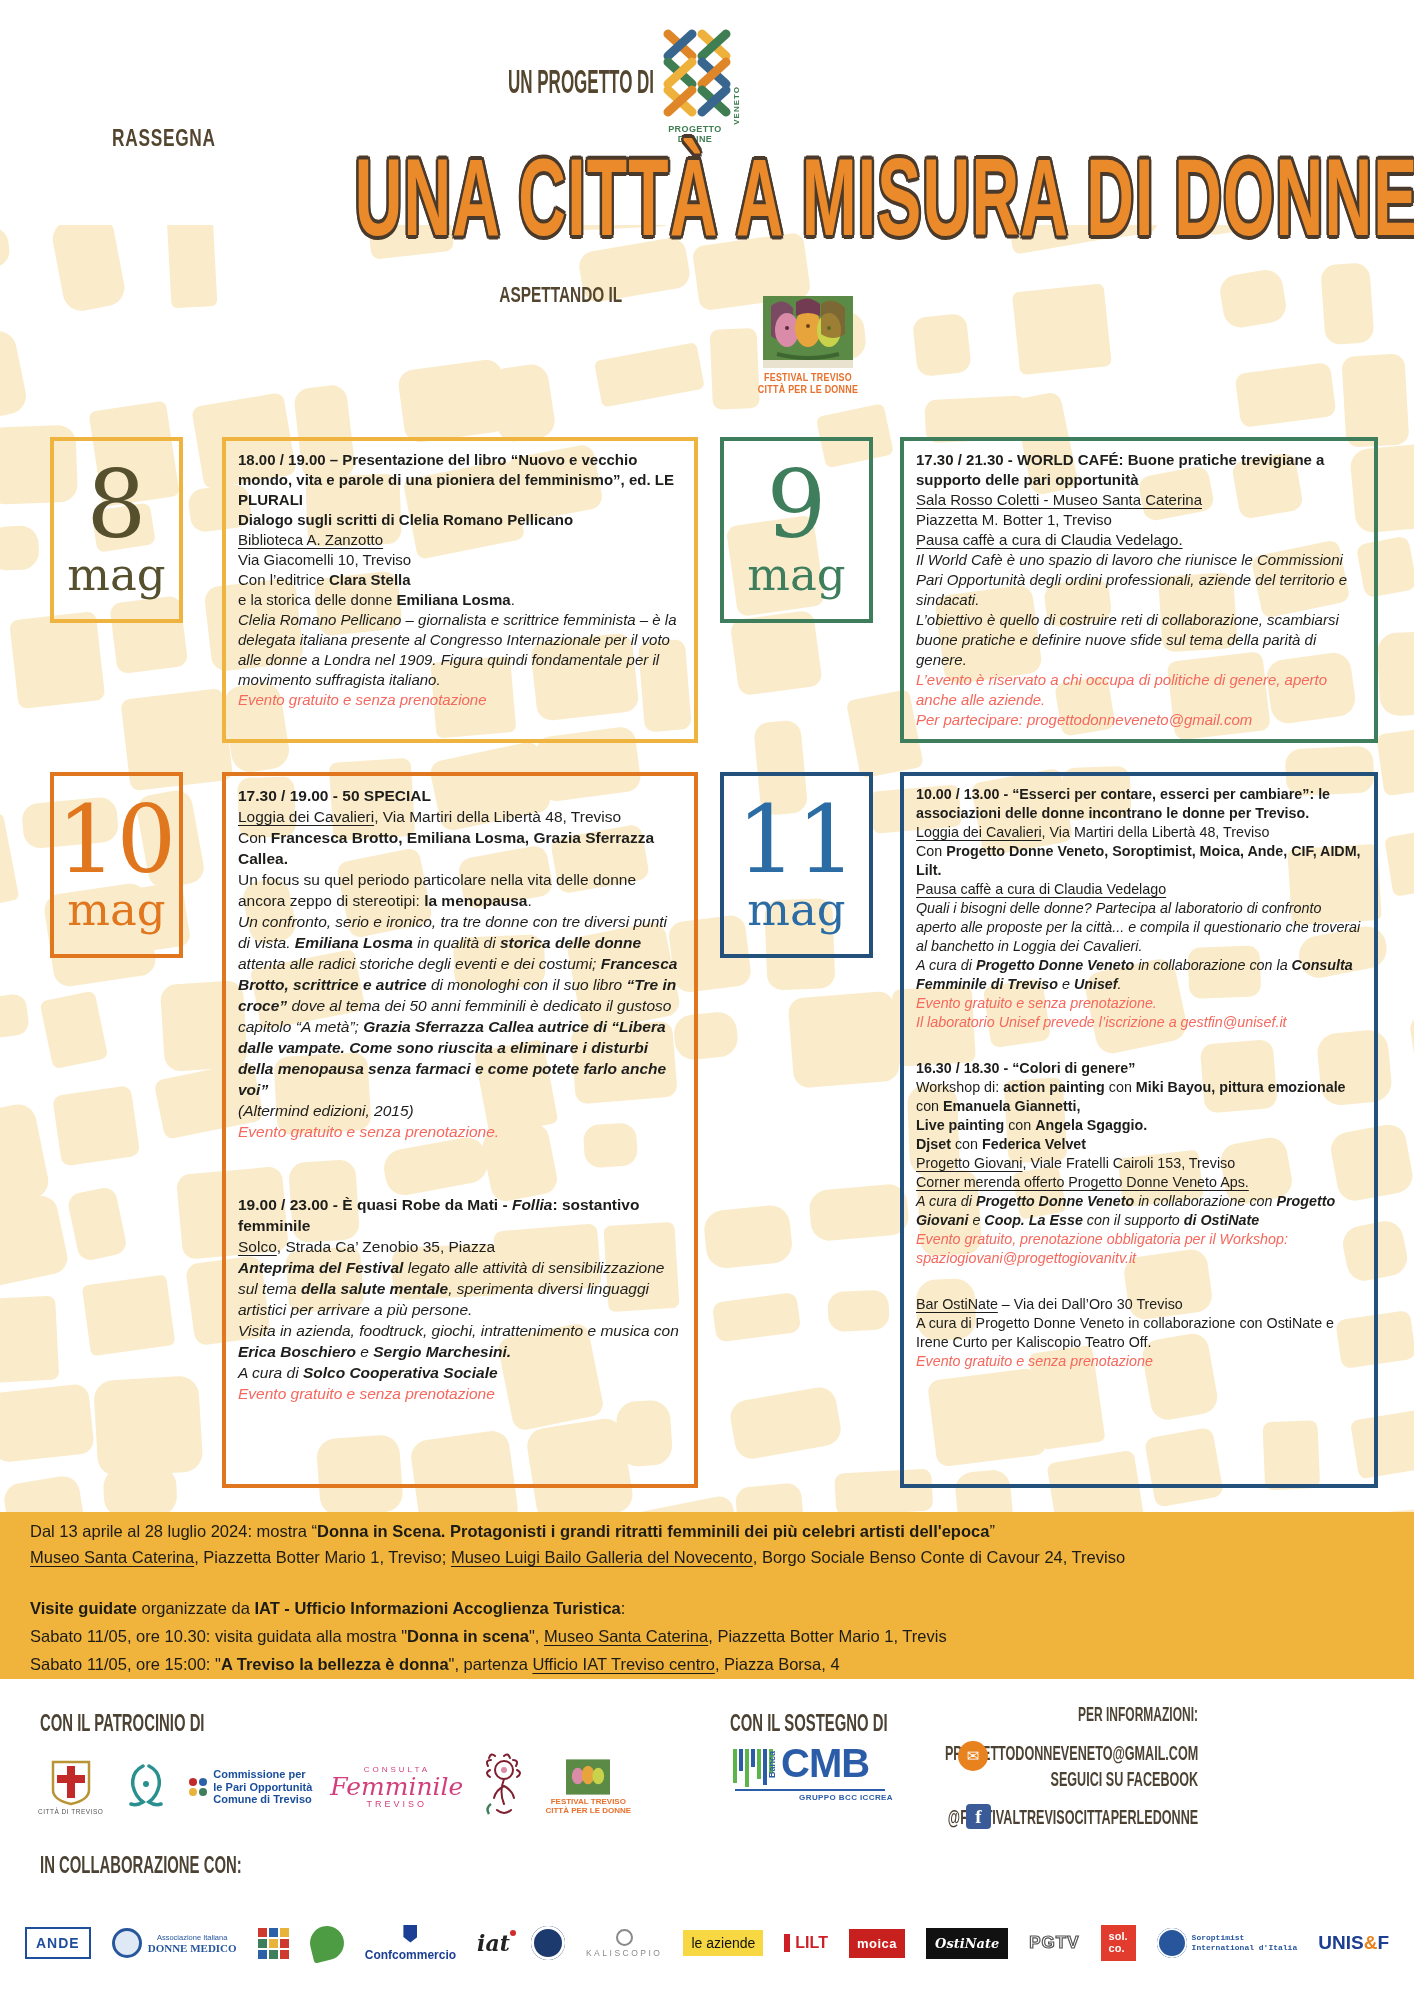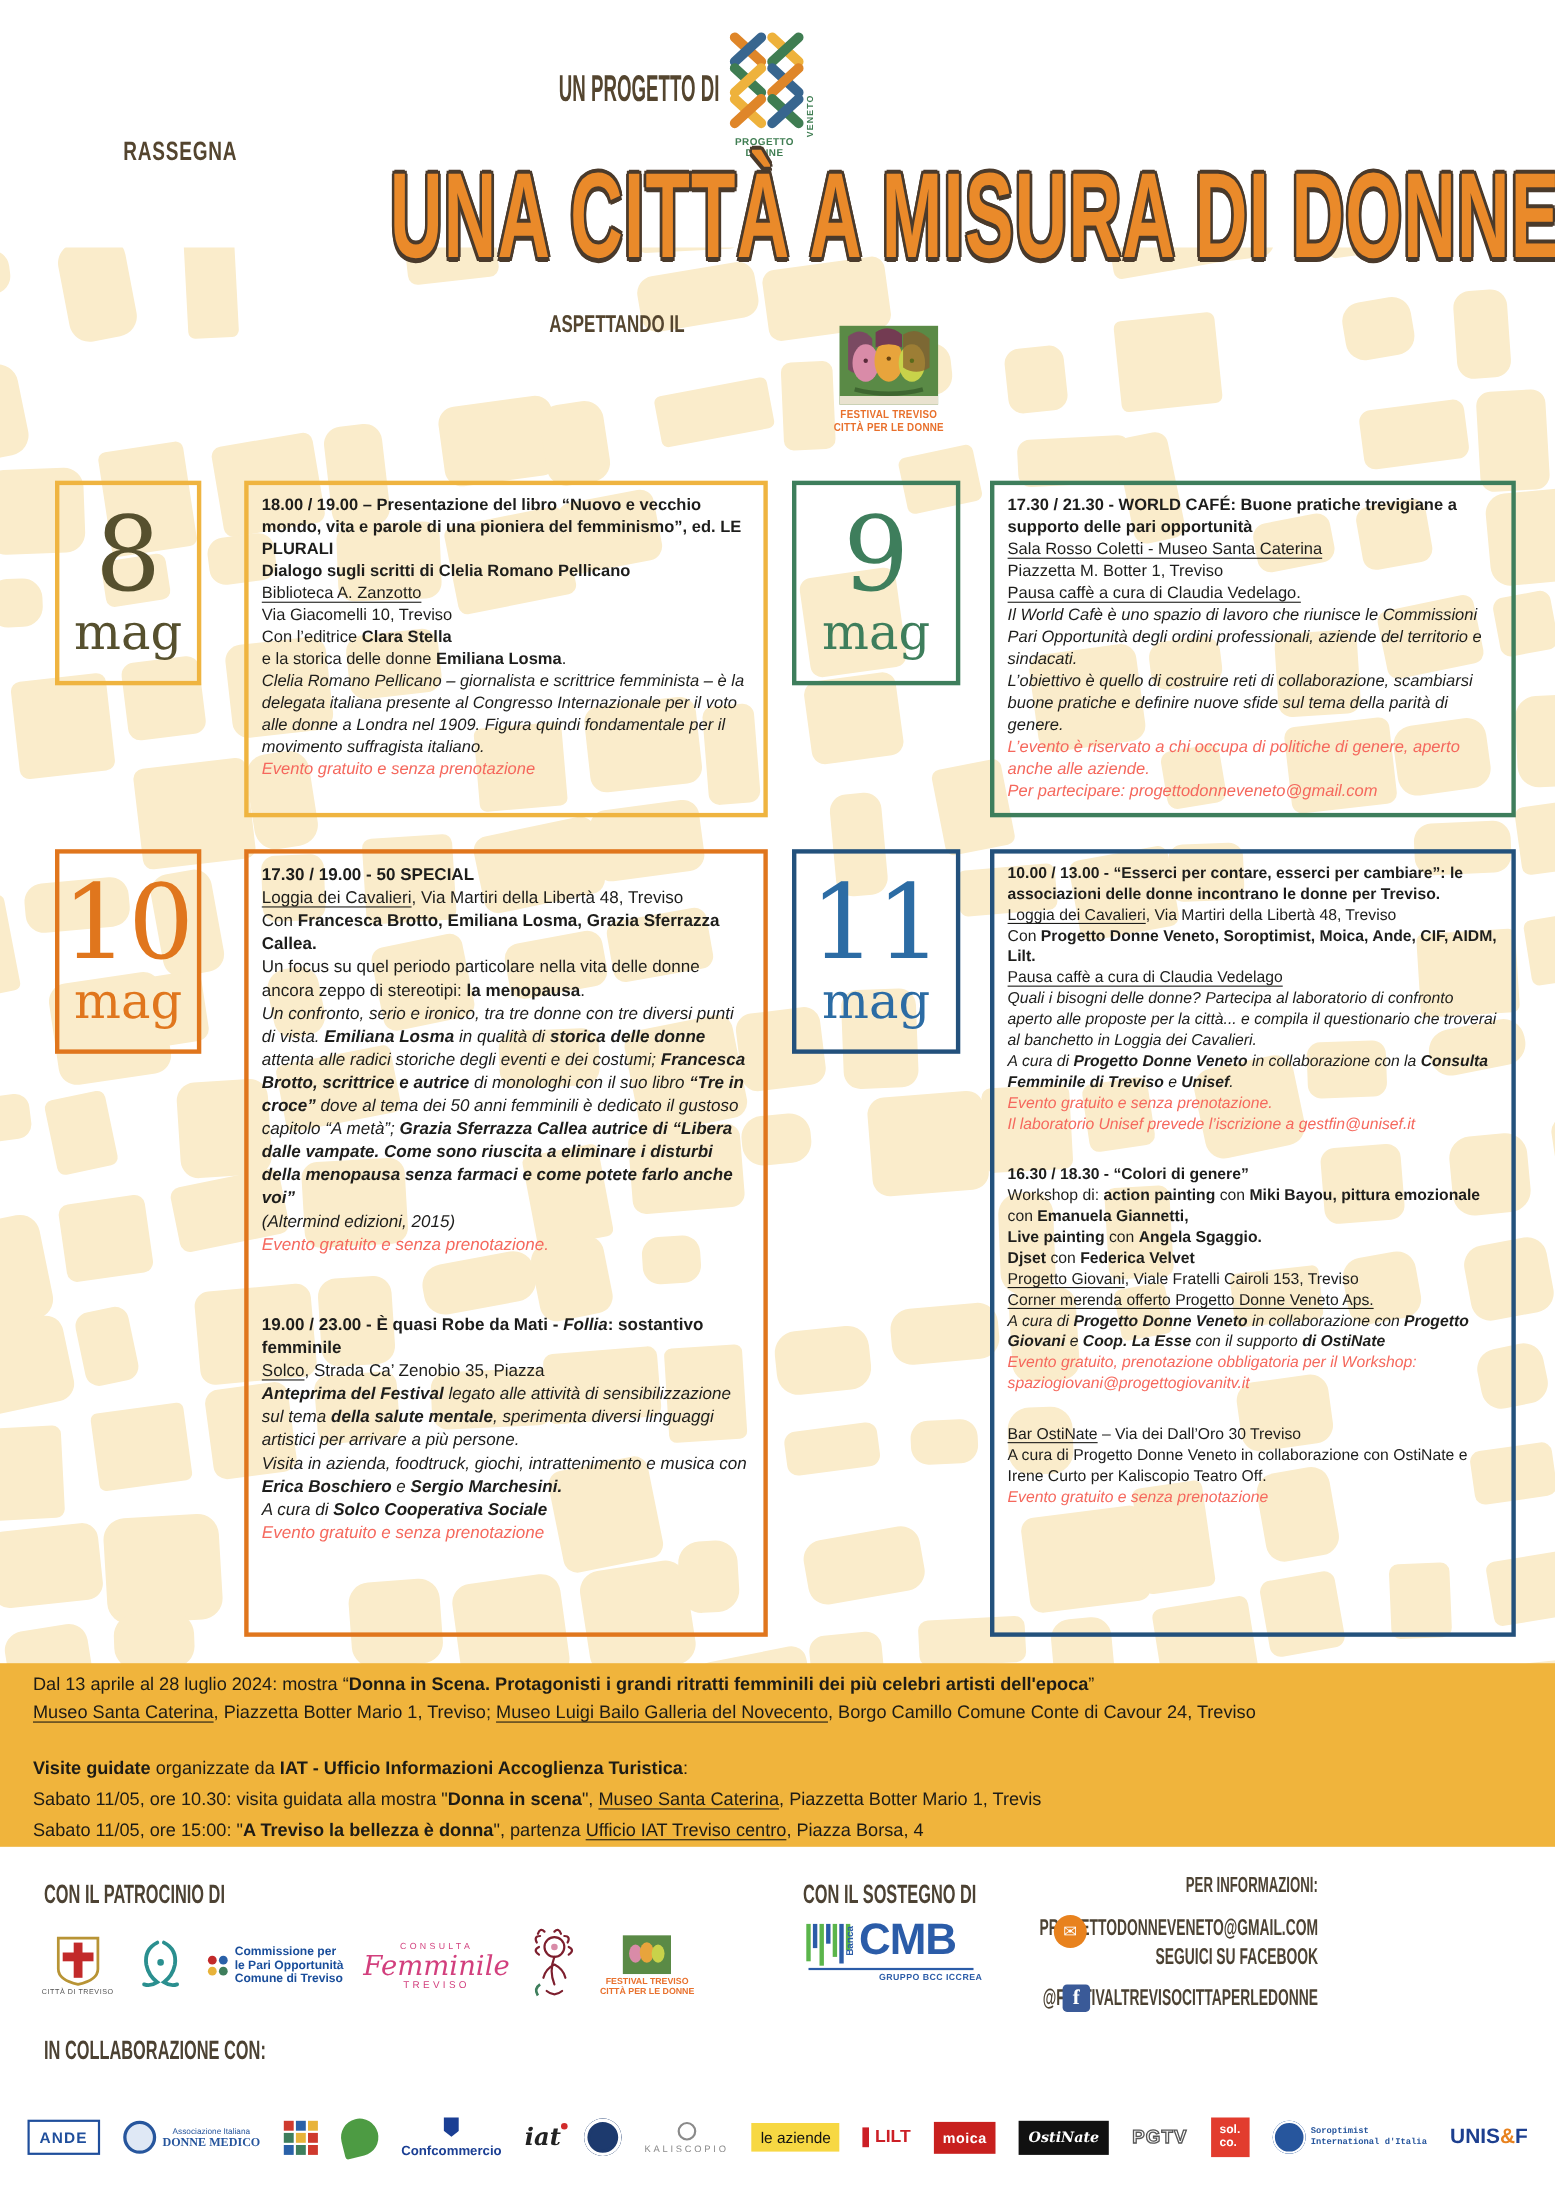--- a/index.html
+++ b/index.html
@@ -429,21 +429,21 @@
           <div class="event"><span class="r-u">Bar OstiNate</span><span class="r-n"> – Via dei Dall’Oro 30 Treviso
 A cura di Progetto Donne Veneto in collaborazione con OstiNate e Irene Curto per Kaliscopio Teatro Off.
 </span><span class="r-red">Evento gratuito e senza prenotazione</span></div>
         </div>
       </div>
   </section>
 
   <div class="band">
     <div class="band-p band-p1">
       <div><span class="r-n">Dal 13 aprile al 28 luglio 2024: mostra “</span><span class="r-b">Donna in Scena. Protagonisti i grandi ritratti femminili dei più celebri artisti dell'epoca</span><span class="r-n">”</span></div>
-      <div><span class="r-u">Museo Santa Caterina</span><span class="r-n">, Piazzetta Botter Mario 1, Treviso; </span><span class="r-u">Museo Luigi Bailo Galleria del Novecento</span><span class="r-n">, Borgo Camillo Comune Conte di Cavour 24, Treviso</span></div>
+      <div><span class="r-u">Museo Santa Caterina</span><span class="r-n">, Piazzetta Botter Mario 1, Treviso; </span><span class="r-u">Museo Luigi Bailo Galleria del Novecento</span><span class="r-n">, Borgo Sociale Benso Conte di Cavour 24, Treviso</span></div>
     </div>
     <div class="band-p band-p2">
       <div><span class="r-b">Visite guidate</span><span class="r-n"> organizzate da </span><span class="r-b">IAT - Ufficio Informazioni Accoglienza Turistica</span><span class="r-n">:</span></div>
       <div><span class="r-n">Sabato 11/05, ore 10.30: visita guidata alla mostra "</span><span class="r-b">Donna in scena</span><span class="r-n">", </span><span class="r-u">Museo Santa Caterina</span><span class="r-n">, Piazzetta Botter Mario 1, Trevis</span></div>
       <div><span class="r-n">Sabato 11/05, ore 15:00: "</span><span class="r-b">A Treviso la bellezza è donna</span><span class="r-n">", partenza </span><span class="r-u">Ufficio IAT Treviso centro</span><span class="r-n">, Piazza Borsa, 4</span></div>
     </div>
   </div>
 
   <div class="footer">
     <div class="f-el f-label lbl-patrocinio"><span class="tall">CON IL PATROCINIO DI</span></div>

